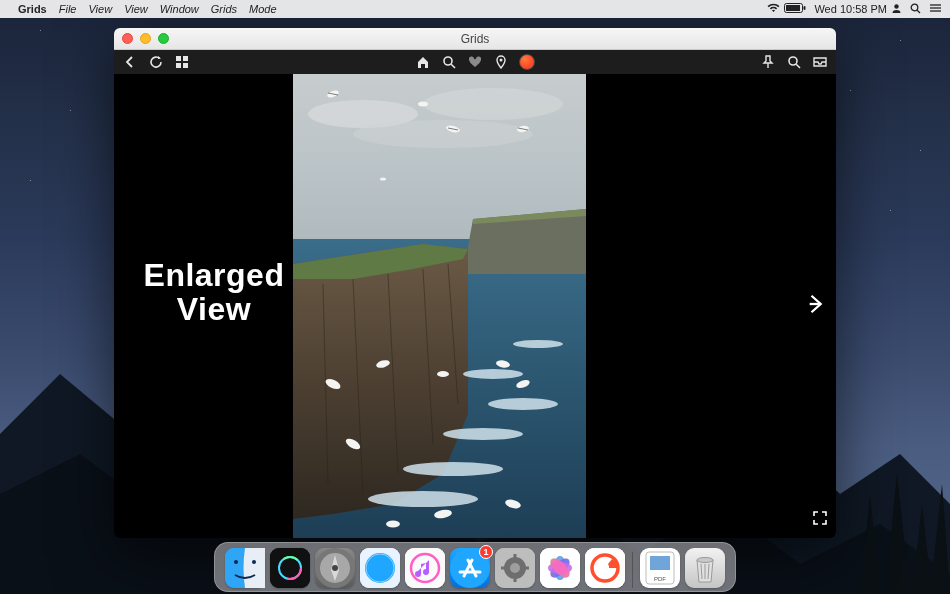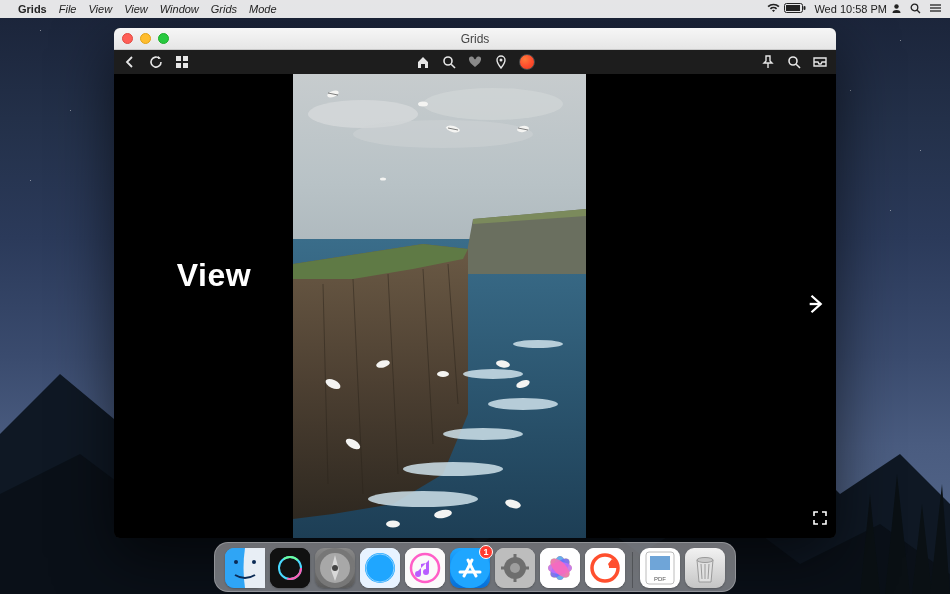--- a/index.html
+++ b/index.html
@@ -468,20 +468,21 @@
 
         <g stroke="#3a3a3a" stroke-width="0.8" fill="none" opacity="0.8">
           <path d="M35 19 L45 21"></path>
           <path d="M155 54 L165 56"></path>
           <path d="M225 54 L235 56"></path>
         </g>
       </svg>
     </div>
 
     <div class="overlay-text">
+      <span class="line">Enlarged</span>
       <span class="line">View</span>
     </div>
 
     <div class="nav-next">
       <svg viewBox="0 0 24 24">
           <path d="M6 3 L16 12 L6 21" fill="none" stroke="#fff" stroke-width="2.5"></path>
           <path d="M4 12 L16 12" stroke="#fff" stroke-width="2.5"></path>
         </svg>
     </div>
 

